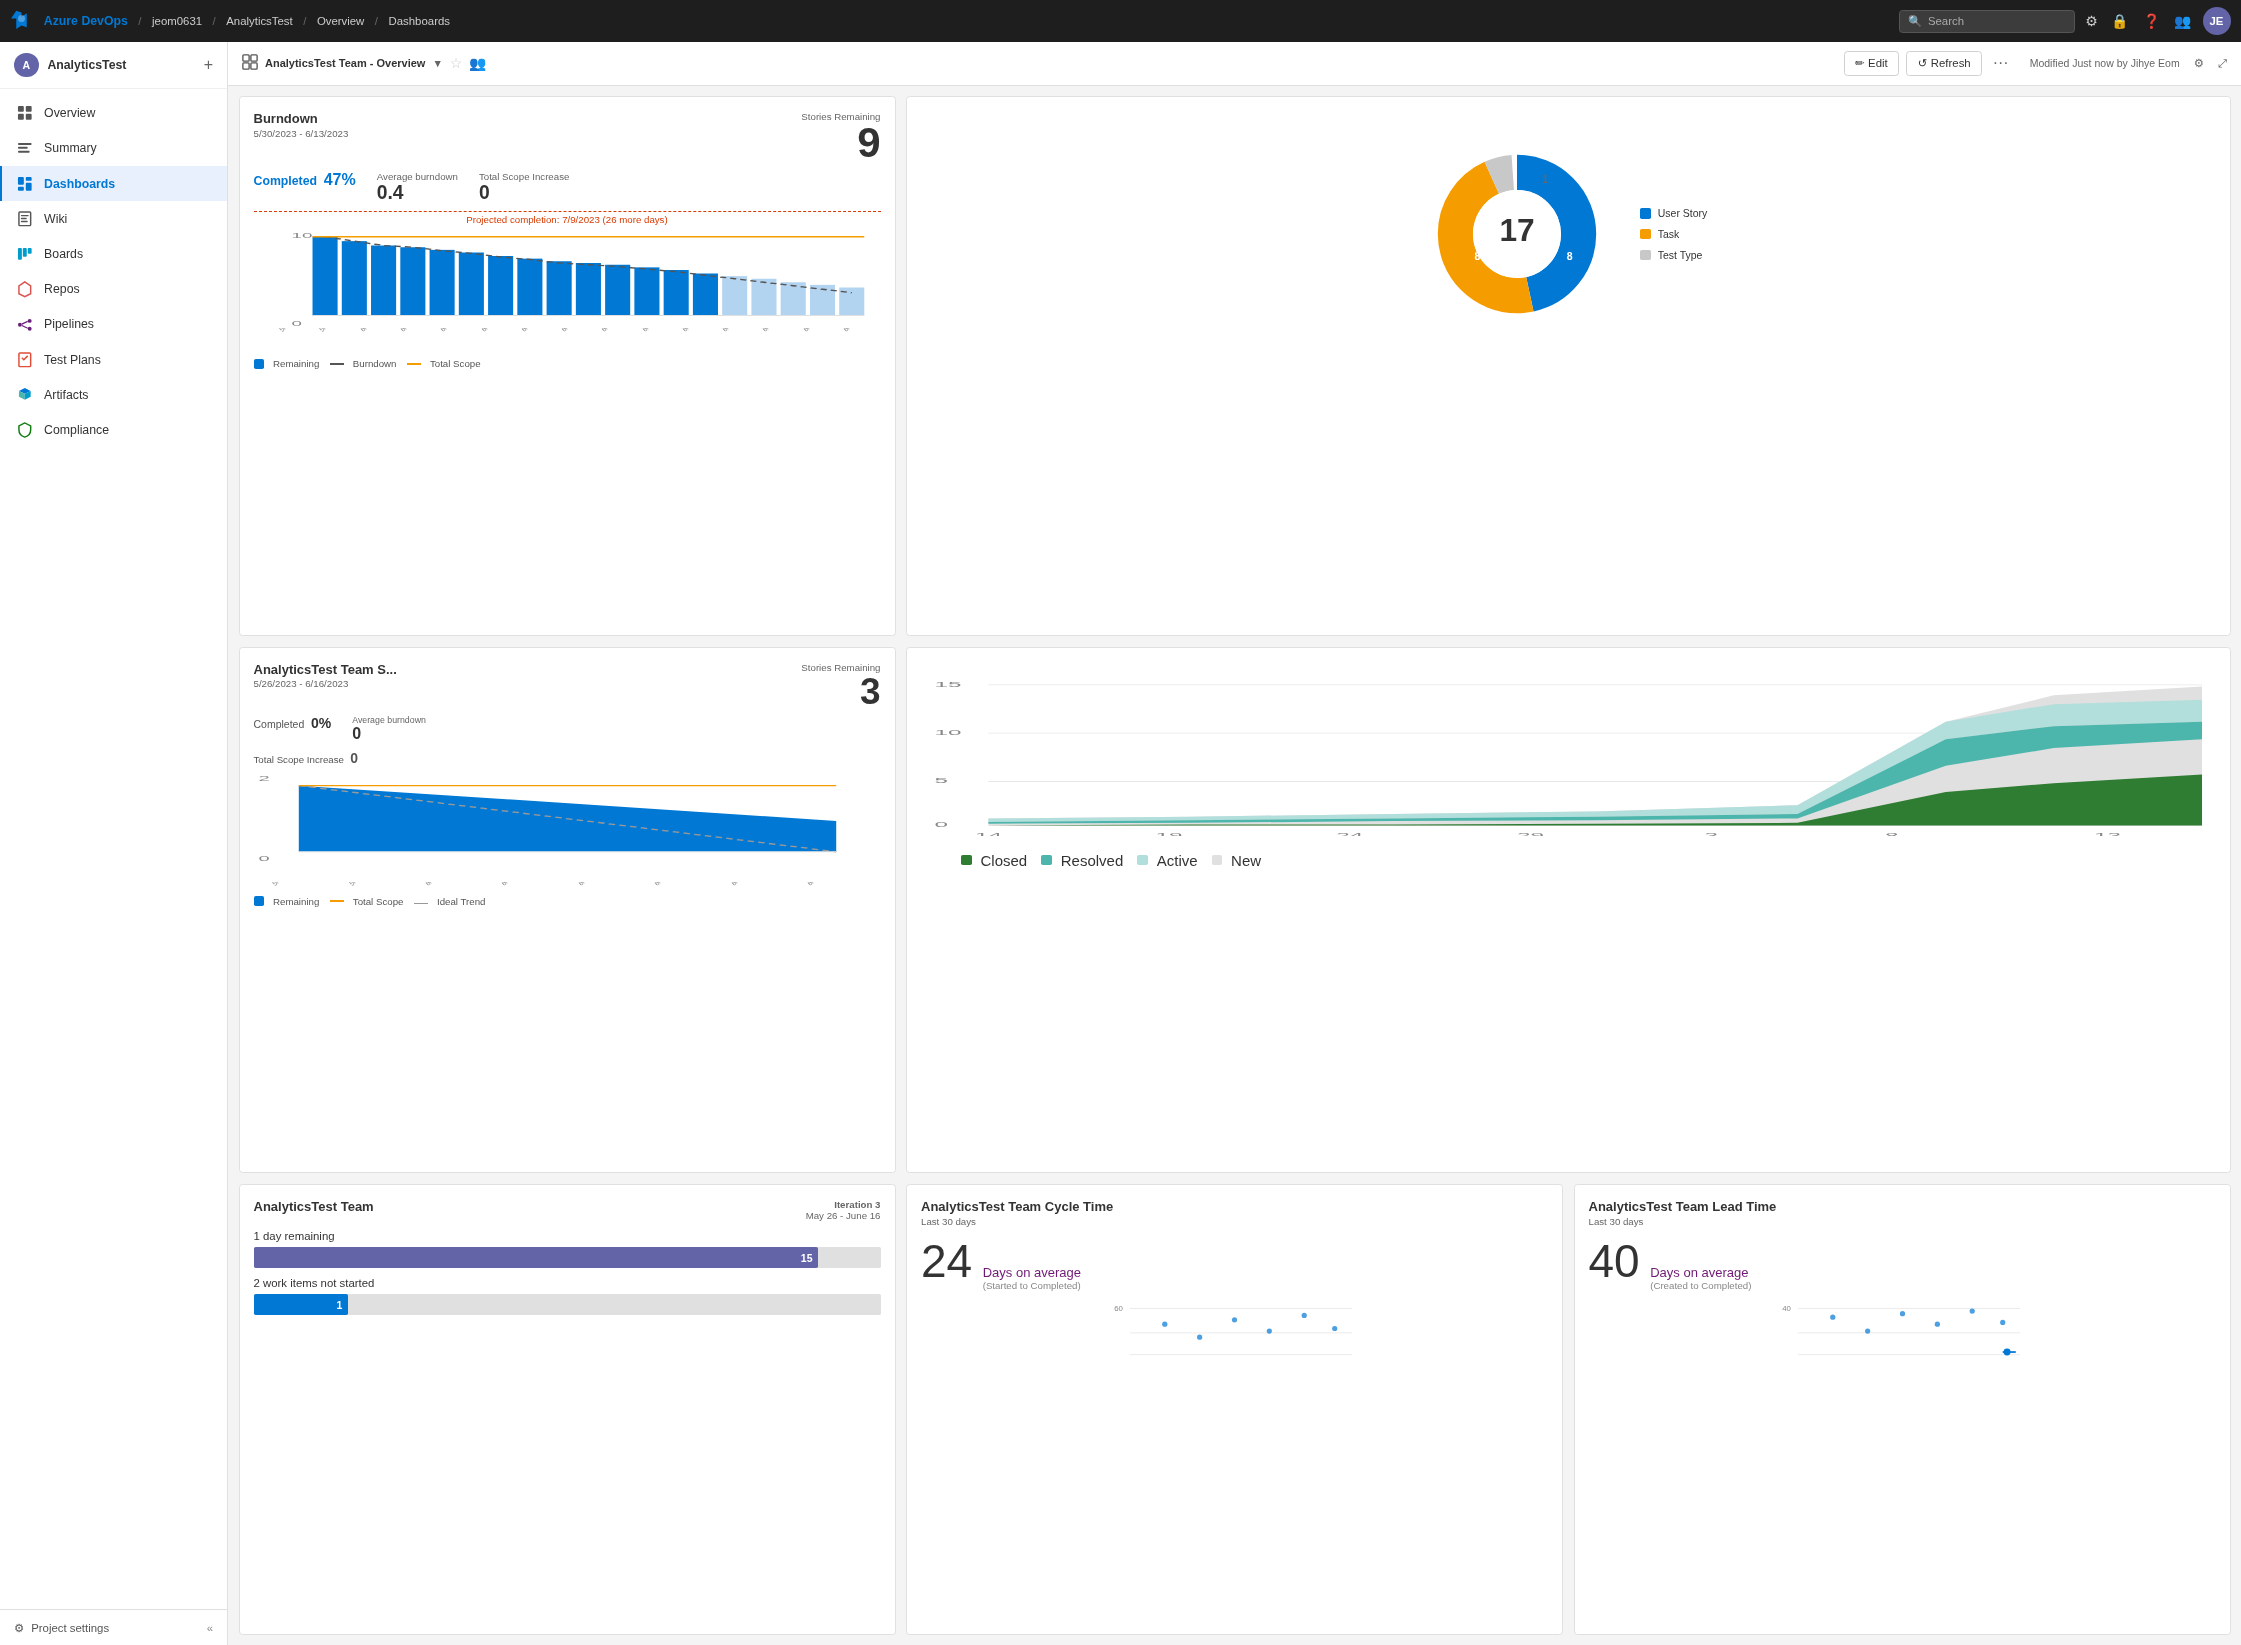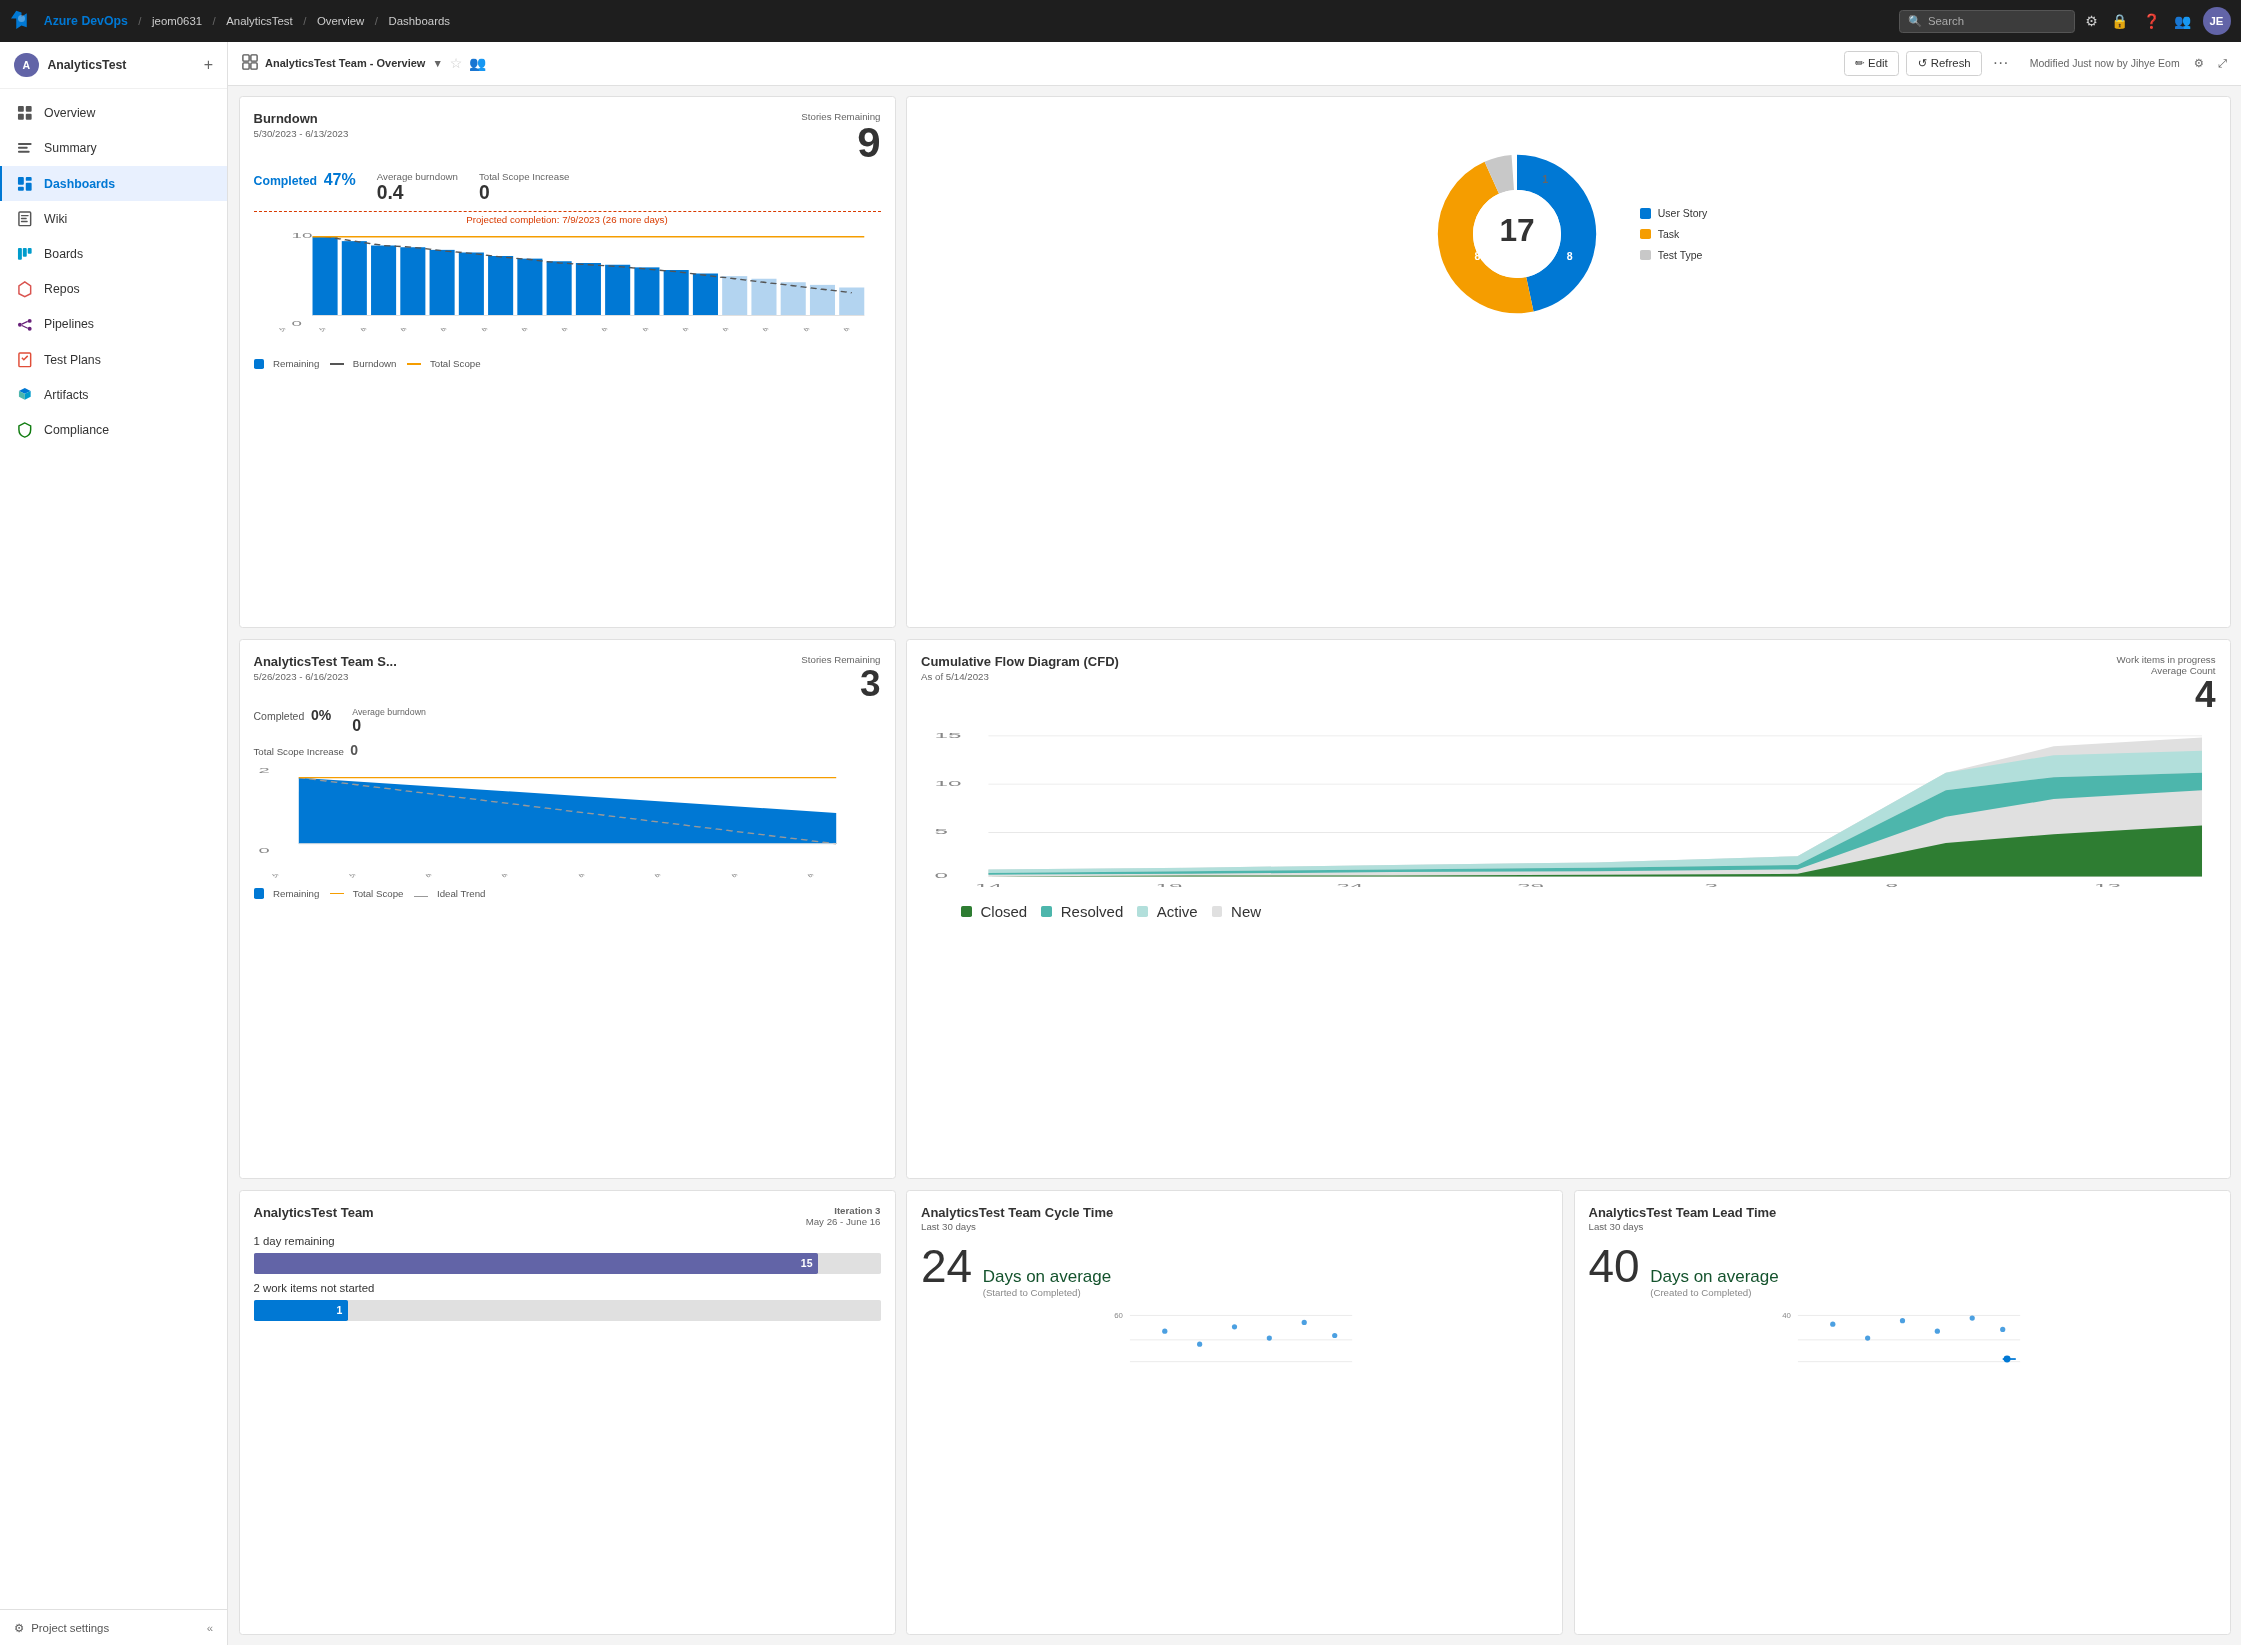--- a/index.html
+++ b/index.html
@@ -89,21 +89,21 @@
     
     .cfd-card { grid-column: 2 / 4; grid-row: 2 / 3; }
     .cfd-chart { height: 176px; position: relative; margin: 7px 0; }
     .cfd-legend { display: flex; gap: 14px; font-size: 15px; margin-left: 40px; }
 
     
     .iteration-card { grid-column: 1 / 2; grid-row: 3 / 4; }
     .cycle-card { grid-column: 2 / 3; grid-row: 3 / 4; }
     .lead-card { grid-column: 3 / 4; grid-row: 3 / 4; }
     .big-number { font-size: 46px; font-weight: 300; color: #333; }
-    .big-number-label { font-size: 17px; color: #14532d; }
+    .big-number-label { font-size: 13px; color: #701a75; }
 
     
     .progress-bar-wrap { margin: 5.3px 0; }
     .progress-bar-bg { background: #e0e0e0; height: 21px; border-radius: 1.8px; position: relative; }
     .progress-bar-fill { height: 100%; border-radius: 1.8px; display: flex; align-items: center; justify-content: flex-end; padding-right: 5.3px; color: white; font-size: 10.5px; font-weight: 600; }
     .progress-bar-purple { background: #6264a7; }
     .progress-bar-blue { background: #0078d4; }
 
     
     svg { width: 100%; height: 100%; }
@@ -481,31 +481,20 @@
               <span>Total Scope</span>
             </div>
           <div class="legend-item">
               <div class="legend-line" style="background:#999;border-top:0.9px dashed #999;height:0;width:14px;margin-top:5.3px;"></div>
               <span>Ideal Trend</span>
             </div>
         </div>
       </div>
 
       <div class="card cfd-card" style="grid-column:2/4;">
-        <div style="display:flex;justify-content:space-between;align-items:flex-start;">
-          <div>
-            <div class="card-title">Cumulative Flow Diagram (CFD)</div>
-            <div class="card-subtitle">As of 5/14/2023</div>
-          </div>
-          <div style="text-align:right;">
-            <div style="font-size:9.7px;color:#666;">Work items in progress</div>
-            <div style="font-size:9.7px;color:#666;">Average Count</div>
-            <div class="stat-big" style="font-size:37px;">4</div>
-          </div>
-        </div>
         <div class="cfd-chart">
           <svg viewBox="0 0 480 190" preserveAspectRatio="none" style="width:100%;height:167px;font-size:13px">
 
             <text x="5" y="20" font-size="9" fill="#888">15</text>
             <text x="5" y="75" font-size="9" fill="#888">10</text>
             <text x="5" y="130" font-size="9" fill="#888">5</text>
             <text x="5" y="180" font-size="9" fill="#888">0</text>
 
             <line x1="25" y1="18" x2="475" y2="18" stroke="#e8e8e8" stroke-width="1"></line>
             <line x1="25" y1="73" x2="475" y2="73" stroke="#e8e8e8" stroke-width="1"></line>

